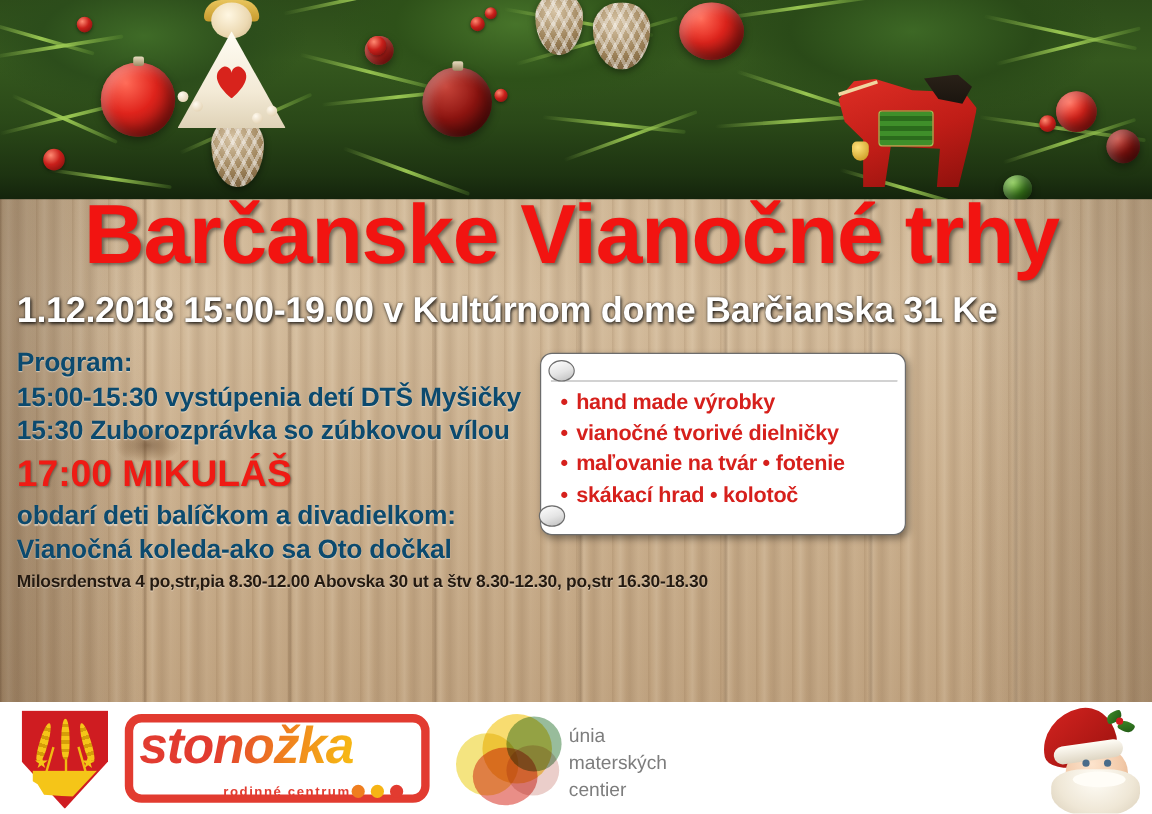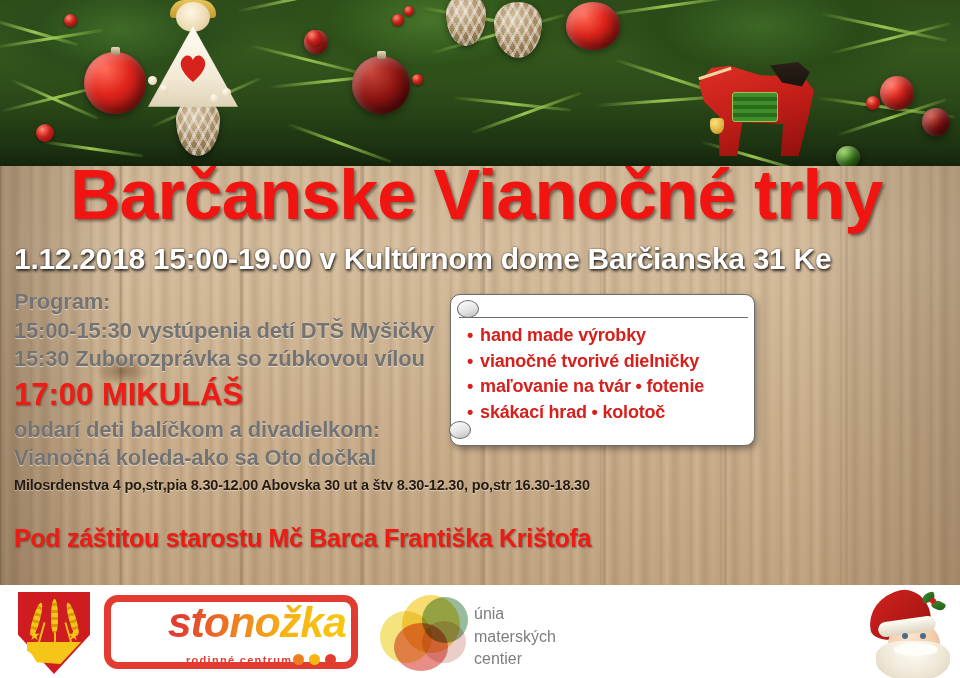--- a/index.html
+++ b/index.html
@@ -125,21 +125,21 @@
     position:absolute; left:14px; top:243px; width:940px;
     font-size:30px; font-weight:bold; color:#ffffff;
     letter-spacing:-0.3px; line-height:1.05;
     text-shadow:1px 2px 3px rgba(0,0,0,.75), 0 0 2px rgba(0,0,0,.6);
     white-space:nowrap;
   }
 
   
   .program { position:absolute; left:14px; top:288px; width:440px; }
   .program .ln {
-    font-size:22px; font-weight:bold; color:#737373;
+    font-size:22px; font-weight:bold; color:#0c4a6e;
     line-height:1.30; letter-spacing:-0.2px;
     text-shadow:0 1px 1px rgba(255,250,240,.55);
     white-space:nowrap;
   }
   .program .mikulas {
     font-size:31px; font-weight:bold; color:#ef1b14;
     line-height:1.35; letter-spacing:0px;
     text-shadow:1px 1px 2px rgba(0,0,0,.35);
     white-space:nowrap;
   }
@@ -204,21 +204,21 @@
   .coa .wheat { position:absolute; width:7px; height:34px; border-radius:50% 50% 40% 40%;
     background:repeating-linear-gradient(180deg,#f5c518 0 4px,#d69d08 4px 7px); }
   .coa .stalk { position:absolute; width:1.6px; background:#f0bb12; }
   .coa .star { position:absolute; width:11px; height:11px; background:#f5c518;
     clip-path:polygon(50% 0%,61% 35%,98% 35%,68% 57%,79% 91%,50% 70%,21% 91%,32% 57%,2% 35%,39% 35%); }
   .coa .plough { position:absolute; left:9px; top:50px; width:54px; height:22px;
     background:#f5c518;
     clip-path:polygon(0% 0%, 100% 0%, 62% 100%, 18% 92%, 8% 52%, 0% 40%); }
 
   
-  .stonozka { position:absolute; left:100px; top:2px; width:262px; height:90px;text-align:right; }
+  .stonozka { position:absolute; left:100px; top:2px; width:262px; height:90px; }
   .stonozka .frame {
     position:absolute; left:4px; top:8px; width:254px; height:74px;
     border:7px solid #e23b30; border-radius:14px; background:#ffffff;
   }
   .stonozka .word {
     position:absolute; left:16px; top:14px; width:230px;
     font-size:43px; font-weight:bold; font-style:italic;
     letter-spacing:-1px; line-height:1;
     background:linear-gradient(100deg,#e23b30 0%, #e23b30 28%, #ef7e1f 52%, #f6b415 74%, #f9c80c 100%);
     -webkit-background-clip:text; background-clip:text; color:transparent;
@@ -361,21 +361,20 @@
       <li>vianočné tvorivé dielničky</li>
       <li>maľovanie na tvár • fotenie</li>
       <li>skákací hrad • kolotoč</li>
     </ul>
   </div>
 
   <div class="fineprint">
     <div class="ln">Milosrdenstva 4 po,str,pia 8.30-12.00   Abovska 30 ut a štv 8.30-12.30, po,str 16.30-18.30</div>
   </div>
 
-  <div class="patron">Pod záštitou starostu Mč Barca Františka Krištofa</div>
 
   <div class="footer">
 
     <div class="coa">
       <div class="shield"></div>
       <div class="stalk" style="left:22px; top:30px; height:26px; transform:rotate(16deg);"></div>
       <div class="stalk" style="left:36px; top:28px; height:28px;"></div>
       <div class="stalk" style="left:50px; top:30px; height:26px; transform:rotate(-16deg);"></div>
       <div class="wheat" style="left:15px; top:10px; transform:rotate(16deg);"></div>
       <div class="wheat" style="left:33px; top:7px;"></div>

